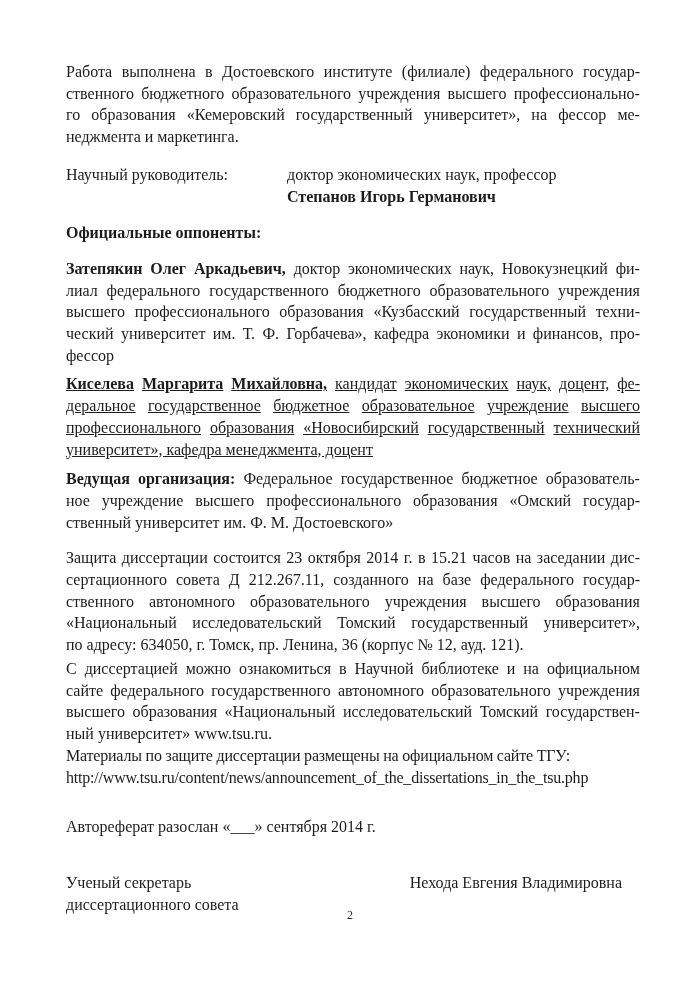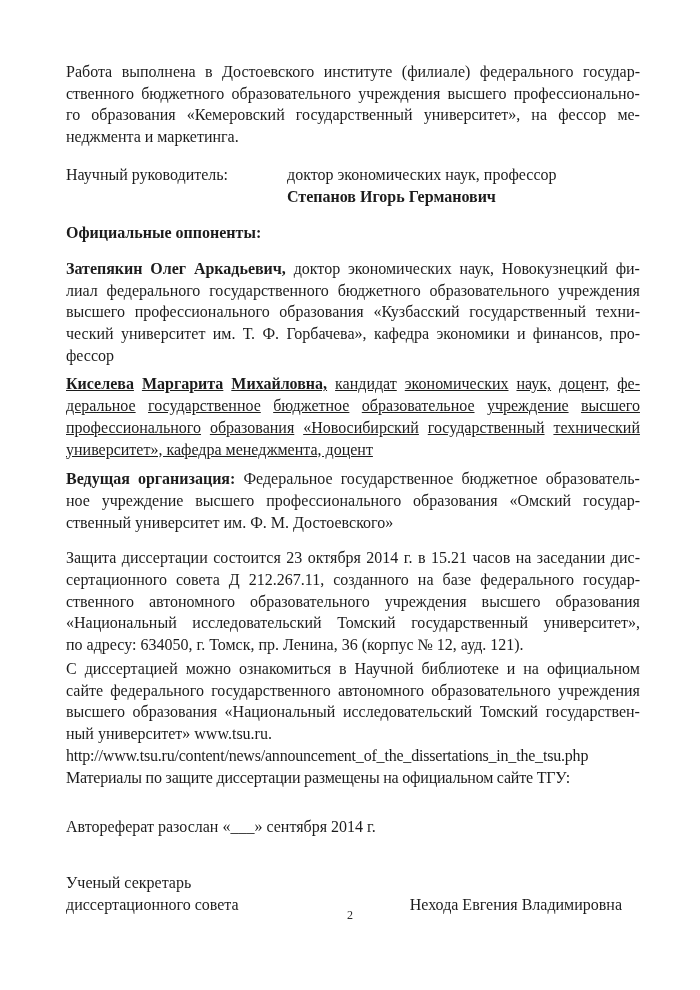--- a/index.html
+++ b/index.html
@@ -19,21 +19,21 @@
   .block { margin-bottom: 16px; }
   
   .jline { display: flex; justify-content: space-between; }
   .jline span { white-space: pre; }
   .lline { text-align: left; }
   .b { font-weight: bold; }
   .heading { font-weight: bold; }
   .labeled { display: flex; }
   .labeled .label { width: 221px; flex: 0 0 221px; }
   .labeled .right-col { flex: 1; }
-  .signature { display: flex; justify-content: space-between; align-items: flex-end; }
+  .signature { display: flex; justify-content: space-between; align-items: flex-start; }
   .signature .sig-right { padding-right: 18px; }
   .page-number {
     position: absolute; left: 0; top: 905px; width: 700px;
     text-align: center; font-size: 12px; color: #2a2a2a;
   }
   [data-name="block-performed-at"]     { margin-bottom: 16px; }
   [data-name="block-supervisor"]       { margin-bottom: 15px; }
   [data-name="block-opponents-heading"]{ margin-bottom: 14px; }
   [data-name="block-opponent-1"]       { margin-bottom: 7px; }
   [data-name="block-opponent-2"]       { margin-bottom: 8px; text-decoration: underline; }
@@ -247,22 +247,22 @@
           <span data-name="word">высшего</span>
           <span data-name="word">образования</span>
           <span data-name="word">«Национальный</span>
           <span data-name="word">исследовательский</span>
           <span data-name="word">Томский</span>
           <span data-name="word">государствен-</span>
         </div>
         <div class="lline" data-name="text-line"><span data-name="text-run">ный университет» www.tsu.ru.</span> </div>
       </div>
       <div class="block plain" data-name="block-materials">
+        <div data-name="text-line">Материалы по защите диссертации размещены на официальном сайте ТГУ:</div>
         <div data-name="text-line">http://www.tsu.ru/content/news/announcement_of_the_dissertations_in_the_tsu.php</div>
-        <div data-name="text-line">Материалы по защите диссертации размещены на официальном сайте ТГУ:</div>
       </div>
       <div class="block plain" data-name="block-abstract-sent">
         <div data-name="text-line">Автореферат разослан «___» сентября 2014 г.</div>
       </div>
       <div class="block signature" data-name="block-secretary">
         <div class="sig-left" data-name="signature-role">
           <div data-name="signature-role-line">Ученый секретарь</div>
           <div data-name="signature-role-line">диссертационного совета</div>
         </div>
         <div class="sig-right" data-name="signature-name">Нехода Евгения Владимировна</div>

